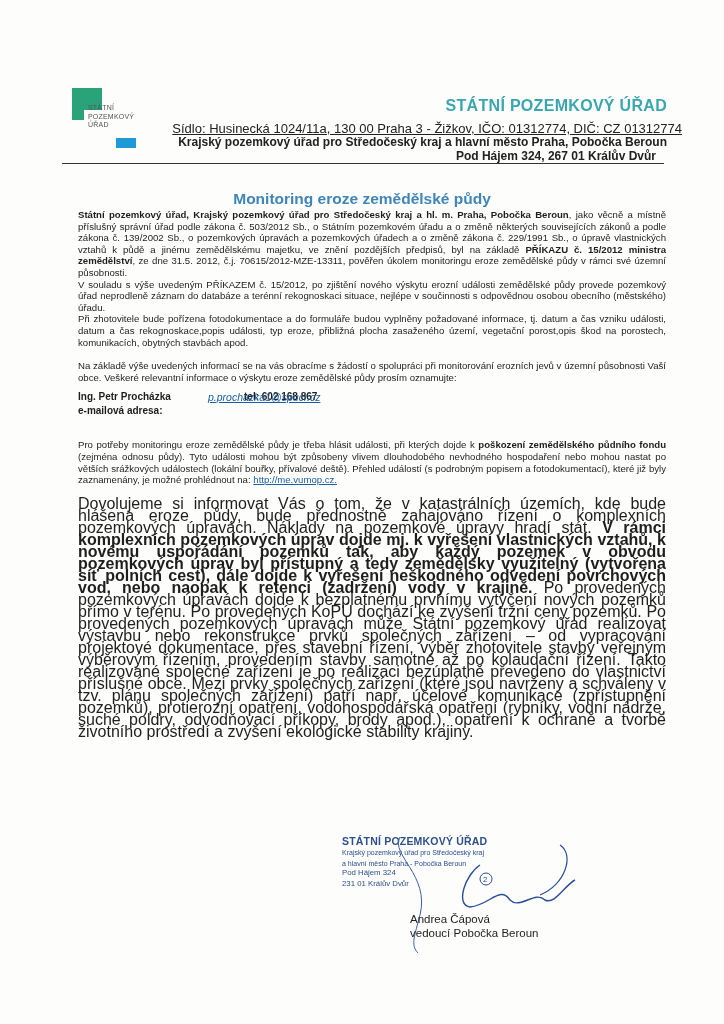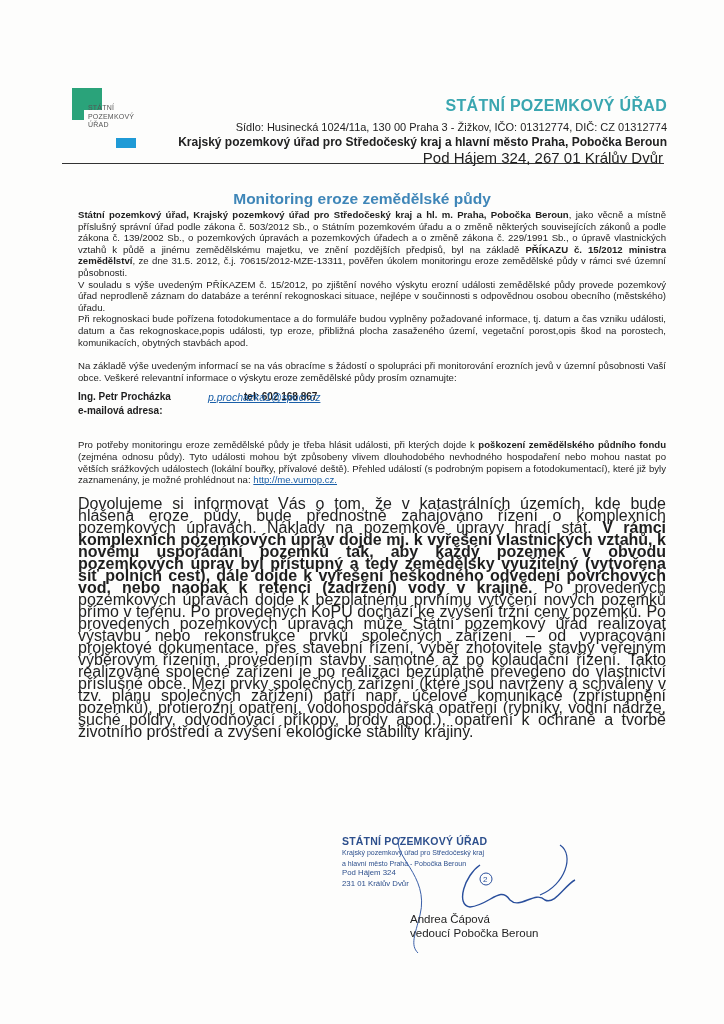--- a/index.html
+++ b/index.html
@@ -14,23 +14,23 @@
 
   
   .logo { position: absolute; left: 70px; top: 88px; width: 90px; height: 70px; }
   .logo .green { position: absolute; left: 2px; top: 0; width: 30px; height: 22px; background: #2aa37a; }
   .logo .green2 { position: absolute; left: 2px; top: 22px; width: 12px; height: 10px; background: #2aa37a; }
   .logo .blue { position: absolute; left: 46px; top: 50px; width: 20px; height: 10px; background: #1f9ad6; }
   .logo .txt { position: absolute; left: 18px; top: 16px; font-size: 7px; line-height: 8.5px; color: #555; letter-spacing: 0.2px; }
 
   
   .hdr-title { position: absolute; right: 57px; top: 97px; font-size: 16px; font-weight: bold; color: #3aa6b0; letter-spacing: 0.3px; }
-  .hdr-line1 { position: absolute; right: 57px; top: 121px; font-size: 11px; color: #222; }
+  .hdr-line1 { position: absolute; right: 42px; top: 121px; font-size: 13px; color: #222; text-decoration: underline; }
   .hdr-line2 { position: absolute; right: 57px; top: 135px; font-size: 12px; font-weight: bold; color: #222; }
-  .hdr-line3 { position: absolute; right: 61px; top: 149px; font-size: 15px; font-weight: normal; color: #222; }
+  .hdr-line3 { position: absolute; right: 68px; top: 149px; font-size: 12px; font-weight: bold; color: #222; }
   .hdr-rule { position: absolute; left: 62px; top: 163px; width: 602px; height: 1px; background: #333; }
 
   
   .doc-title { position: absolute; left: 0; width: 724px; top: 190px; text-align: center; font-size: 15.5px; font-weight: bold; color: #3f86b8; }
 
   
   .body { position: absolute; left: 78px; top: 209px; width: 588px; font-size: 9.6px; line-height: 11.6px; color: #1e1e1e; }
   .body p { margin: 0; text-align: justify; }
   .gap { height: 12px; }
   b { font-weight: bold; }
@@ -72,23 +72,23 @@
   <div class="hdr-line1">Sídlo: Husinecká 1024/11a, 130 00 Praha 3 - Žižkov, IČO: 01312774, DIČ: CZ 01312774</div>
   <div class="hdr-line2">Krajský pozemkový úřad pro Středočeský kraj a hlavní město Praha, Pobočka Beroun</div>
   <div class="hdr-line3">Pod Hájem 324, 267 01 Králův Dvůr</div>
   <div class="hdr-rule"></div>
 
   <div class="doc-title">Monitoring eroze zemědělské půdy</div>
 
   <div class="body">
     <p><b>Státní pozemkový úřad, Krajský pozemkový úřad pro Středočeský kraj a hl. m. Praha, Pobočka Beroun</b><span>, jako věcně a místně příslušný správní úřad podle zákona č. 503/2012 Sb., o Státním pozemkovém úřadu a o změně některých souvisejících zákonů a podle zákona č. 139/2002 Sb., o pozemkových úpravách a pozemkových úřadech a o změně zákona č. 229/1991 Sb., o úpravě vlastnických vztahů k půdě a jinému zemědělskému majetku, ve znění pozdějších předpisů, byl na základě </span><b>PŘÍKAZU č. 15/2012 ministra zemědělství</b><span>, ze dne 31.5. 2012, č.j. 70615/2012-MZE-13311, pověřen úkolem monitoringu eroze zemědělské půdy v rámci své územní působnosti.</span></p>
     <p>V souladu s výše uvedeným PŘÍKAZEM č. 15/2012, po zjištění nového výskytu erozní události zemědělské půdy provede pozemkový úřad neprodleně záznam do databáze a terénní rekognoskaci situace, nejlépe v součinnosti s odpovědnou osobou obecního (městského) úřadu.</p>
-    <p>Při rekognoskaci bude pořízena fotodokumentace a do formuláře budou vyplněny požadované informace, tj. datum a čas vzniku události, datum a čas rekognoskace,popis události, typ eroze, přibližná plocha zasaženého území, vegetační porost,opis škod na porostech, komunikacích, obytných stavbách apod.</p>
+    <p>Při zhotovitele bude pořízena fotodokumentace a do formuláře budou vyplněny požadované informace, tj. datum a čas vzniku události, datum a čas rekognoskace,popis události, typ eroze, přibližná plocha zasaženého území, vegetační porost,opis škod na porostech, komunikacích, obytných stavbách apod.</p>
     <div class="gap"></div>
-    <p>Na základě výše uvedeným informací se na vás obracíme s žádostí o spolupráci při monitorování erozních jevů v územní působnosti Vaší obce. Veškeré relevantní informace o výskytu eroze zemědělské půdy prosím oznamujte:</p>
+    <p>Na základě výše uvedených informací se na vás obracíme s žádostí o spolupráci při monitorování erozních jevů v územní působnosti Vaší obce. Veškeré relevantní informace o výskytu eroze zemědělské půdy prosím oznamujte:</p>
 
     <div class="contact">
       <span class="c1">Ing. Petr Procházka</span>
       <span class="c2">tel:  602 168 867</span>
       <span class="c3">e-mailová adresa:</span>
       <span class="c4">p.prochazka1@spucr.cz</span>
     </div>
 
     <p><span>Pro potřeby monitoringu eroze zemědělské půdy je třeba hlásit události, při kterých dojde k </span><b>poškození zemědělského půdního fondu</b><span> (zejména odnosu půdy). Tyto události mohou být způsobeny vlivem dlouhodobého nevhodného hospodaření nebo mohou nastat po větších srážkových událostech (lokální bouřky, přívalové deště). Přehled událostí (s podrobným popisem a fotodokumentací), které již byly zaznamenány, je možné prohlédnout na: </span><a class="link">http://me.vumop.cz.</a></p>
     <div class="gap"></div>

